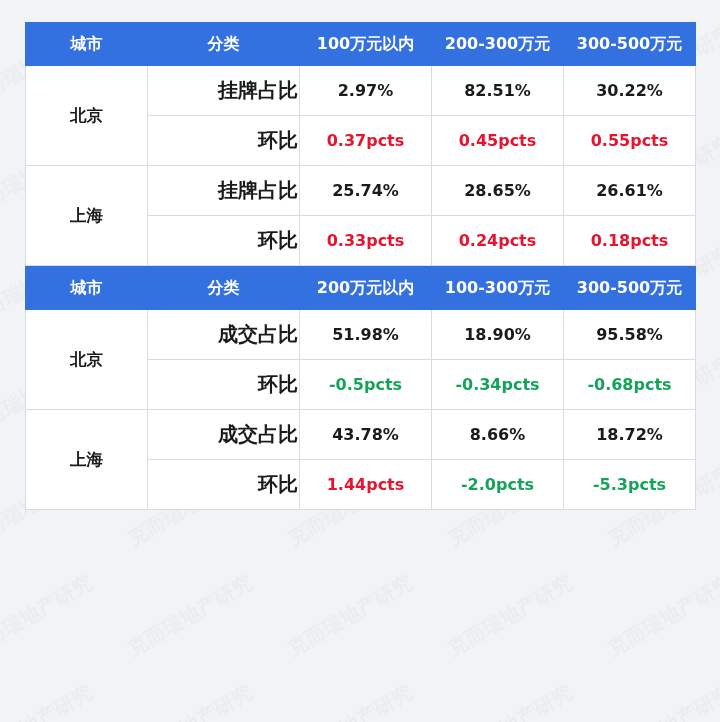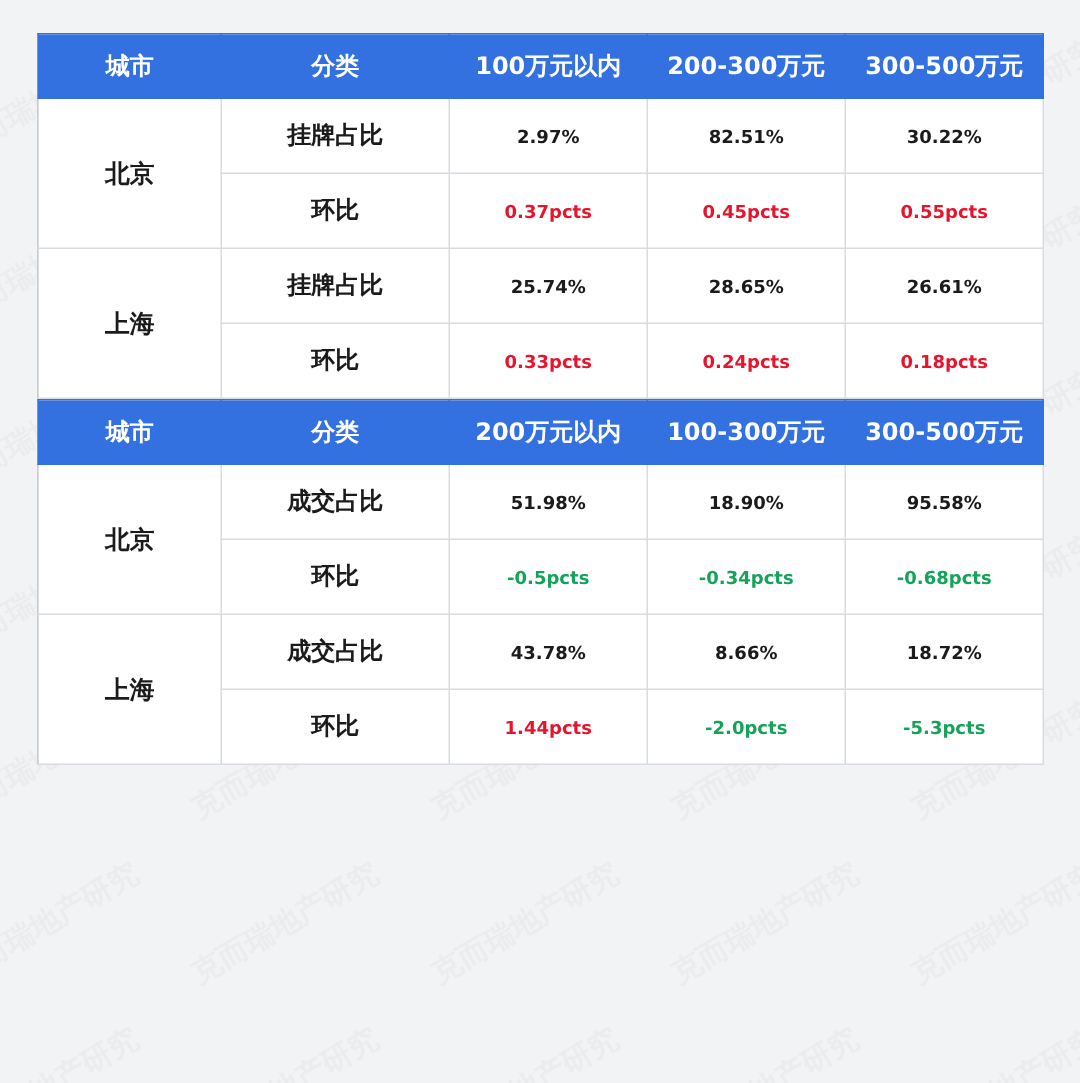--- a/index.html
+++ b/index.html
@@ -112,24 +112,25 @@
   tbody td {
     height: 47px;
     font-weight: bold;
     background: #fff;
   }
   td.city {
     font-size: 16.5px;
     text-align: center;
   }
   td.cat {
+    font-size: 20px;
+    text-align: right;
+  }
+  td.val {
     font-size: 16px;
-  }
-  td.val {
-    font-size: 12px;
     font-weight: bold;
   }
   td.pos { color: #e6142d; }
   td.neg { color: #15a35a; }
 
   
   .footer {
     position: relative;
     z-index: 2;
     margin-top: 78px;

